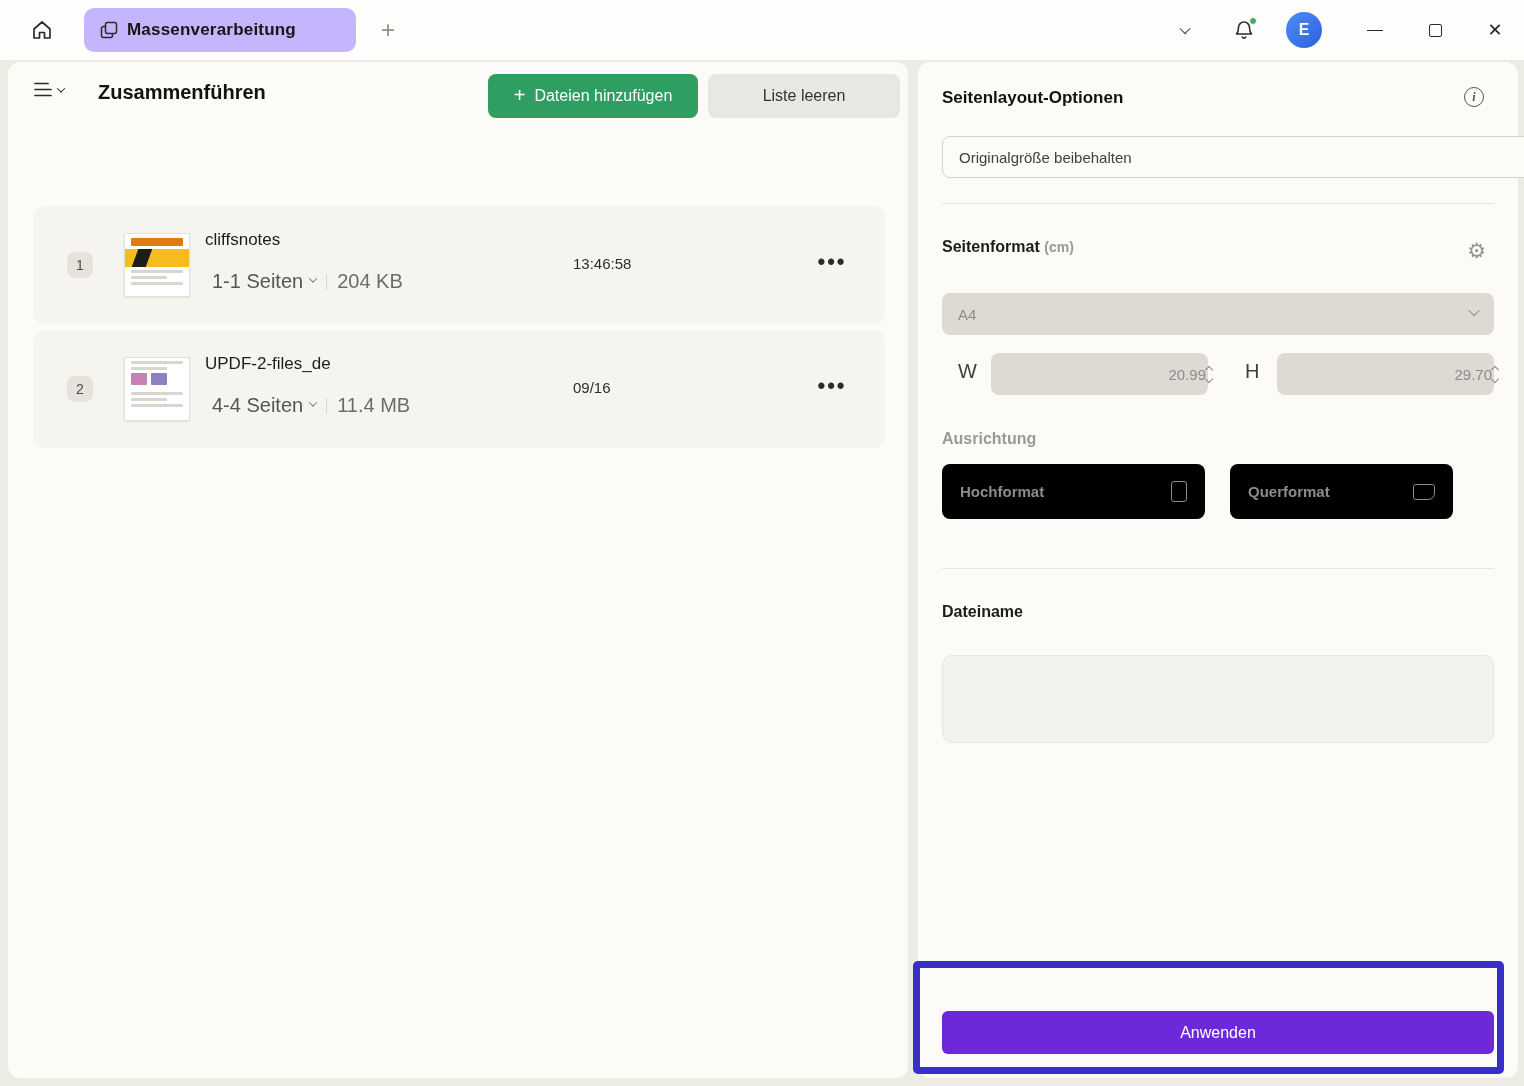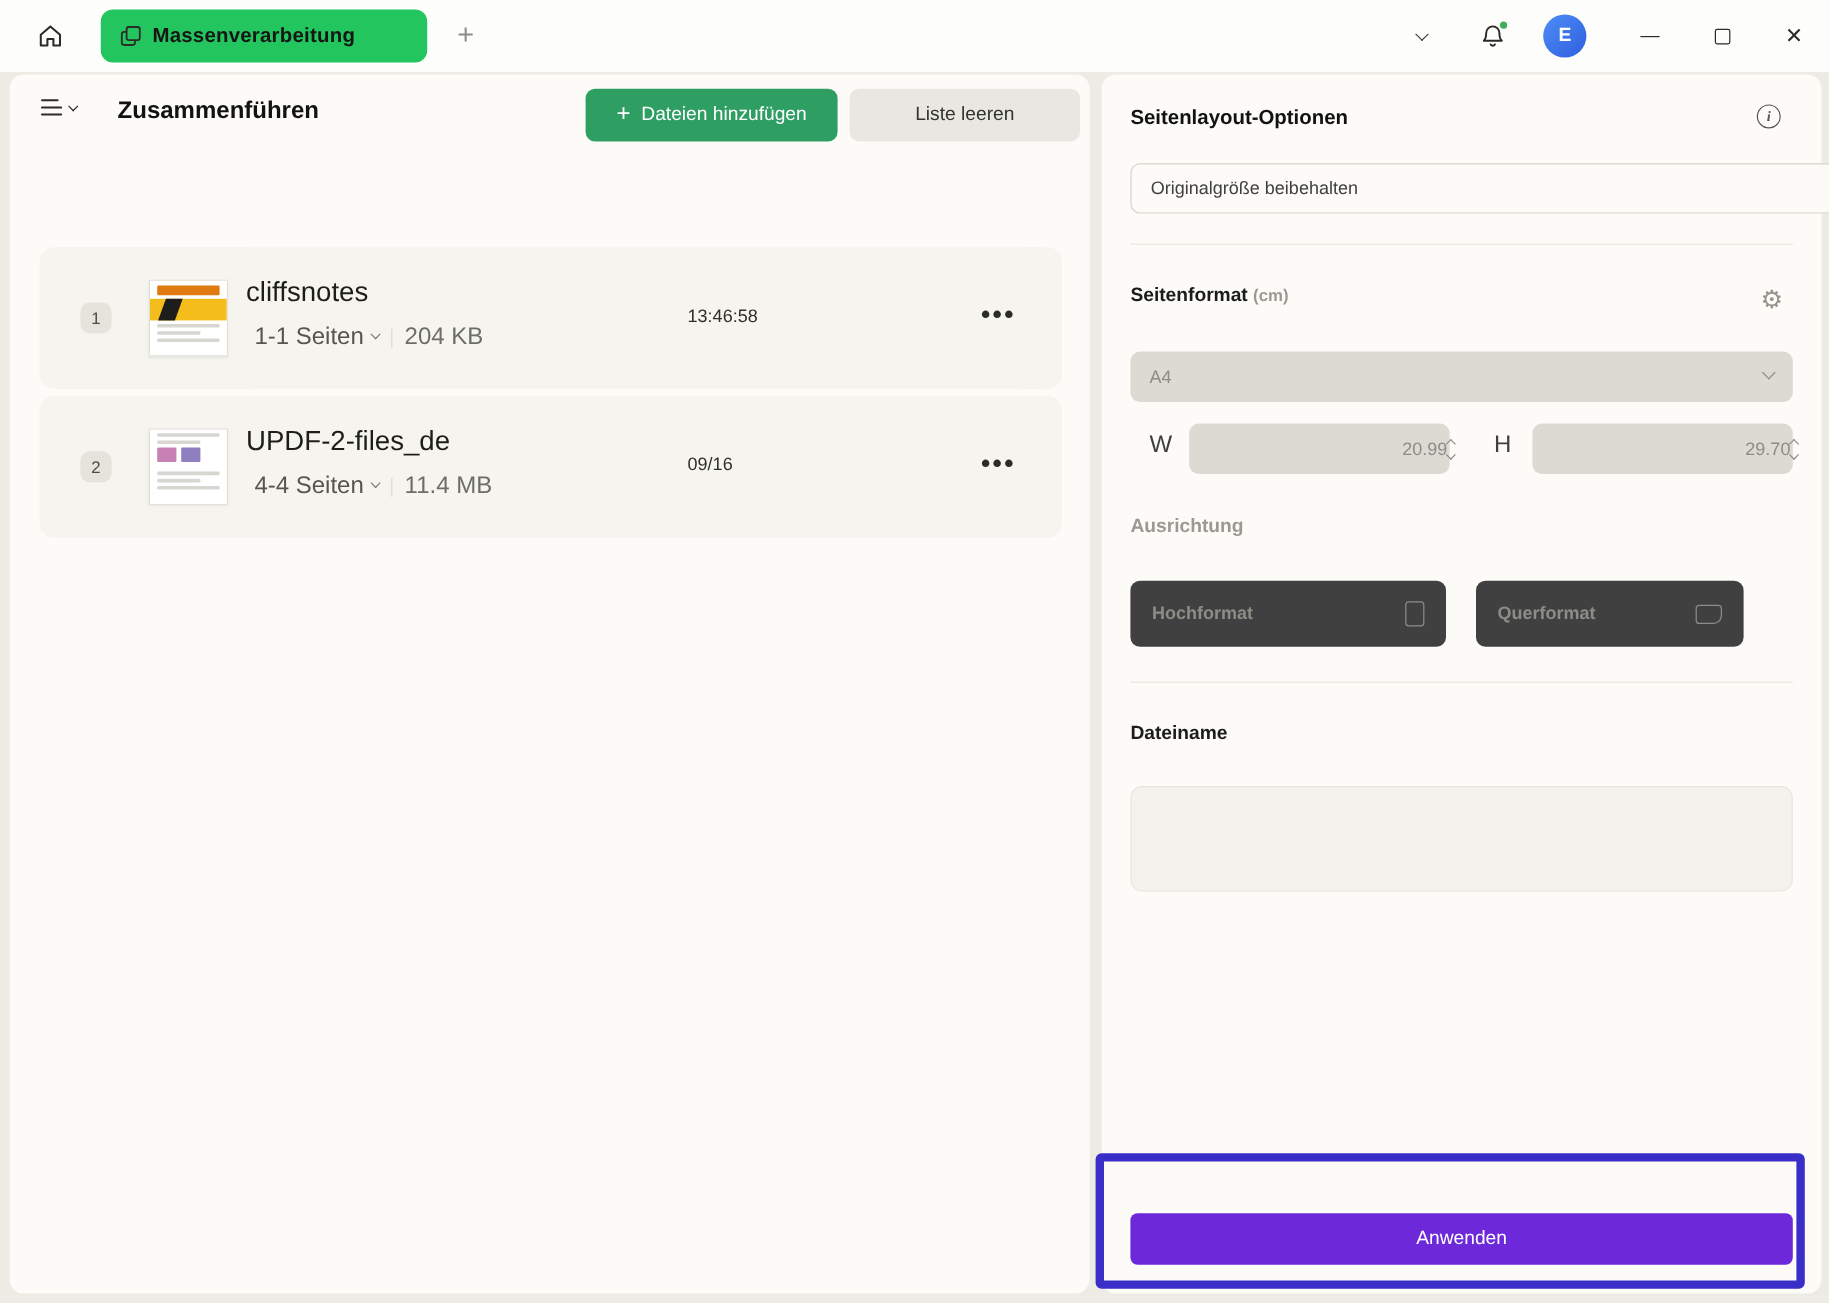--- a/index.html
+++ b/index.html
@@ -4,21 +4,21 @@
 <style>
   * { margin:0; padding:0; box-sizing:border-box; }
   html,body { width:1524px; height:1086px; }
   body { font-family:"Liberation Sans","DejaVu Sans",sans-serif; background:#ecebe4; overflow:hidden; }
   .screen { position:relative; width:1524px; height:1086px; }
 
   
   .titlebar { position:absolute; left:0; top:0; width:1524px; height:60px; background:#fdfdfc; }
   .tb-btn { position:absolute; top:10px; width:40px; height:40px; display:flex; align-items:center; justify-content:center; border-radius:8px; cursor:pointer; color:#2b2b28; }
   .home-btn { left:22px; }
-  .tab { position:absolute; left:84px; top:8px; width:272px; height:44px; background:#22c55e; border-radius:10px; display:flex; align-items:center; gap:9px; padding:0 16px; cursor:pointer; }
+  .tab { position:absolute; left:84px; top:8px; width:272px; height:44px; background:#c4b5fd; border-radius:10px; display:flex; align-items:center; gap:9px; padding:0 16px; cursor:pointer; }
   .tab-label { font-size:17px; font-weight:700; color:#161614; letter-spacing:.2px; }
   .newtab { left:368px; top:10px; color:#8f8d87; font-size:24px; font-weight:400; }
   .tb-chevron { left:1165px; color:#3a3a36; }
   .bell { left:1224px; }
   .bell-dot { position:absolute; top:7px; right:7px; width:8px; height:8px; border-radius:50%; background:#3fae5a; border:1.5px solid #fdfdfc; }
   .avatar { position:absolute; left:1286px; top:12px; width:36px; height:36px; border-radius:50%; background:linear-gradient(135deg,#4d8df5,#2f5fe0); color:#fff; font-size:16px; font-weight:700; display:flex; align-items:center; justify-content:center; cursor:pointer; }
   .win-min { left:1355px; } .win-max { left:1415px; } .win-close { left:1475px; font-size:18px; }
   .min-line { width:16px; height:0; border-top:1.6px solid #2b2b28; }
   .max-box { width:13px; height:13px; border:1.6px solid #2b2b28; border-radius:2px; }
 
@@ -48,21 +48,21 @@
   .row-1 { top:144px; } .row-2 { top:268px; }
   .row-badge { position:absolute; left:34px; top:46px; width:26px; height:26px; border-radius:8px; background:#e5e3dc; font-size:14px; color:#4c4c47; display:flex; align-items:center; justify-content:center; }
   .thumb { position:absolute; left:91px; top:27px; width:66px; height:64px; background:#fff; border:1px solid #e2e0d9; box-shadow:0 1px 2px rgba(0,0,0,.08); overflow:hidden; }
   .t-line { height:3px; background:#d8d6d0; margin:3px 6px 0 6px; border-radius:1px; }
   .t-line.short { margin-right:22px; }
   .thumb-cliffs .t-logo { margin:4px 6px 2px 6px; height:8px; background:#e07b12; border-radius:1px; }
   .thumb-cliffs .t-band { margin:3px 0 0 0; height:18px; background:#f4bd1b; position:relative; }
   .thumb-cliffs .t-band::after { content:""; position:absolute; left:10px; top:0; width:14px; height:100%; background:#1d1d1b; transform:skewX(-20deg); }
   .thumb-updf .t-img { display:inline-block; width:16px; height:12px; margin:3px 2px 0 6px; background:#c781b4; border-radius:1px; }
   .thumb-updf .t-img.alt { background:#8d7fc0; margin-left:2px; }
-  .file-name { position:absolute; left:172px; top:24px; font-size:23px; color:#1d1d1a;text-align:right; }
+  .file-name { position:absolute; left:172px; top:24px; font-size:17px; color:#1d1d1a;text-align:right; }
   .file-sub { position:absolute; left:179px; top:64px; display:flex; align-items:center; gap:10px; font-size:20px; color:#6d6d67; }
   .pages-dd { display:flex; align-items:center; gap:7px; cursor:pointer; color:#56564f; }
   .pages-dd .chev { margin-top:-3px; color:#7b7b74; }
   .v-sep { width:1px; height:16px; background:#d9d7d0; }
   .file-mod { position:absolute; left:540px; top:49px; width:140px; font-size:15px; color:#2e2e2a; }
   .row-menu { position:absolute; left:776px; top:36px; width:46px; height:40px; display:flex; align-items:center; justify-content:center; font-size:22px; font-weight:700; color:#2b2b28; letter-spacing:2px; cursor:pointer; }
 
   
   .rp-title { position:absolute; left:24px; top:26px; font-size:17px; font-weight:700; color:#121210; }
   .info-icon { position:absolute; right:34px; top:25px; width:20px; height:20px; border:1.5px solid #55554f; border-radius:50%; color:#55554f; font-size:12px; font-weight:700; display:flex; align-items:center; justify-content:center; font-family:"Liberation Serif","DejaVu Serif",serif; font-style:italic; cursor:pointer; }
@@ -76,21 +76,21 @@
   .sec-label .unit { font-weight:700; color:#9b9993; font-size:14px; }
   .gear-icon { position:absolute; right:32px; top:178px; font-size:21px; color:#95938d; cursor:pointer; line-height:1; }
   .sel-paper { left:24px; top:231px; width:552px; background:#dcdad3; color:#8e8c86; }
   .sel-paper .chev { color:#8e8c86; }
   .dim-label { position:absolute; top:298px; font-size:20px; color:#3f3f3b; }
   .numfield { position:absolute; top:291px; width:217px; height:42px; background:#dcdad3; border-radius:8px; display:flex; align-items:center; }
   .numfield input { flex:1; border:none; background:transparent; font-size:15px; color:#8e8c86; padding:0 0 0 16px; font-family:inherit; outline:none;text-align:right; }
   .spin { display:flex; flex-direction:column; gap:3px; padding-right:12px; color:#8e8c86; }
   .spin .up { transform:rotate(-135deg); } .spin .dn { transform:rotate(45deg); }
   .muted-label { color:#9b9993; }
-  .orient-btn { position:absolute; top:422px; height:55px; background:#404040; border-radius:8px; display:flex; align-items:center; justify-content:space-between; padding:0 18px; color:#8e8c86; font-size:15px; font-weight:700; }
+  .orient-btn { position:absolute; top:402px; height:55px; background:#000000; border-radius:8px; display:flex; align-items:center; justify-content:space-between; padding:0 18px; color:#8e8c86; font-size:15px; font-weight:700; }
   .ob-portrait { left:24px; width:263px; } .ob-landscape { left:312px; width:223px; }
   .page-ico { border:1.8px solid #8e8c86; border-radius:3px; background:transparent; }
   .page-ico.p { width:16px; height:21px; } .page-ico.l { width:22px; height:16px; border-bottom-right-radius:7px; }
   .filename-box { position:absolute; left:24px; top:593px; width:552px; height:88px; background:#f4f2ec; border:1px solid #e7e5de; border-radius:10px; resize:none; font-family:inherit; font-size:15px; color:#1d1d1a; padding:10px 14px; outline:none; }
   .apply-btn { position:absolute; left:24px; top:949px; width:552px; height:43px; background:#6d28d9; color:#fff; font-size:16px; border:none; border-radius:6px; cursor:pointer; font-family:inherit; }
 
   
   .highlight-rect { position:absolute; left:913px; top:961px; width:591px; height:113px; border:7px solid #3a2ec8; border-radius:5px; pointer-events:none; }
 
   svg { display:block; }

